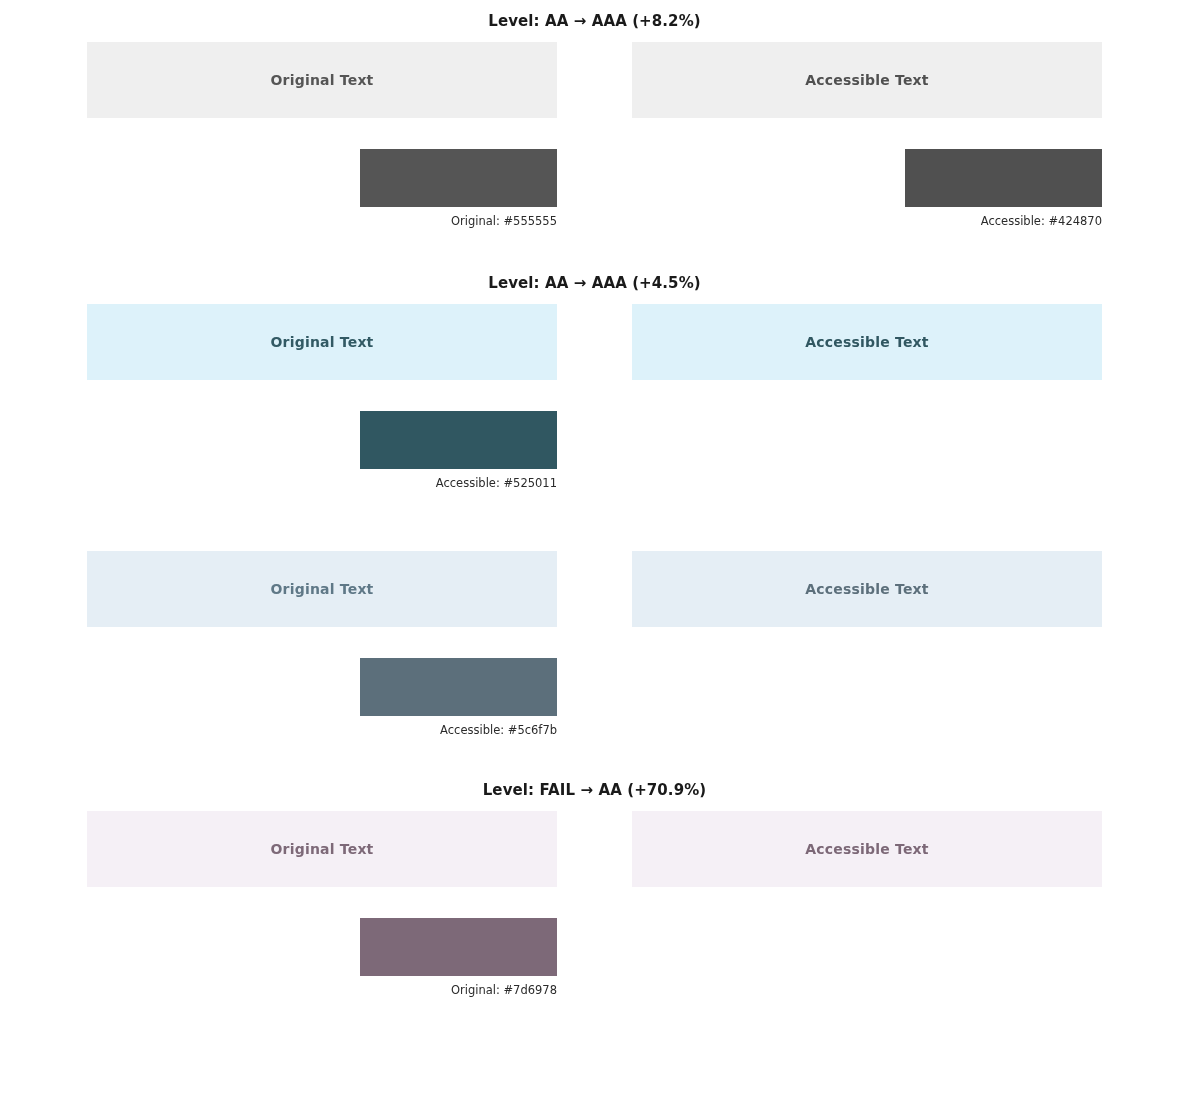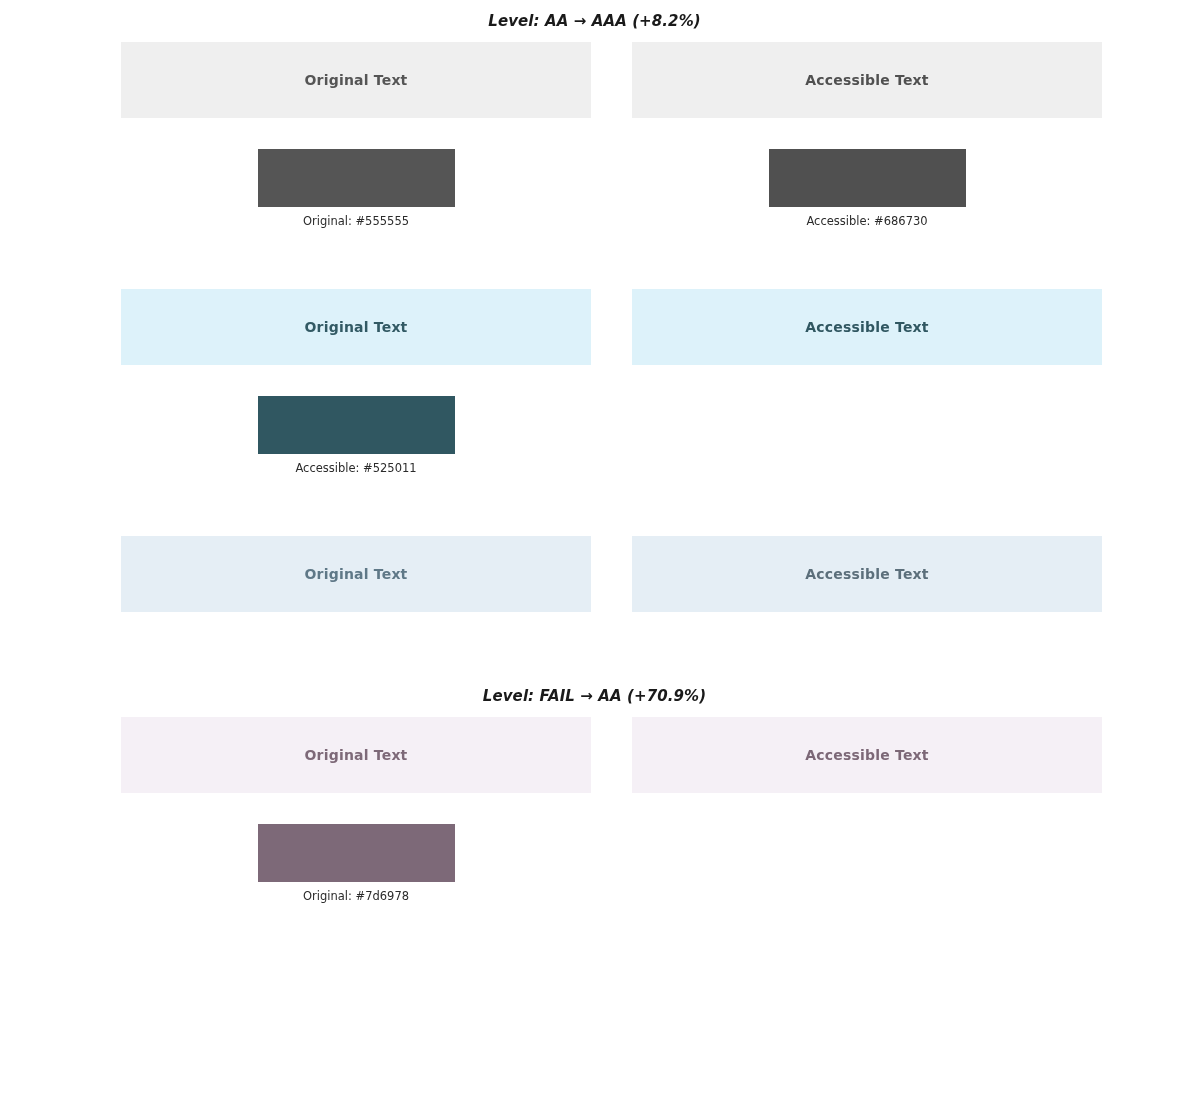--- a/index.html
+++ b/index.html
@@ -21,32 +21,30 @@
 
   
   .section {
     width: 1189px;
     padding: 0;
   }
 
   .level-heading {
     text-align: center;
     font-weight: bold;
-    font-style: italic;
     font-size: 15px;
     color: #1a1a1a;
     letter-spacing: 0.1px;
     line-height: 1;
   }
 
   .pair {
     display: flex;
     justify-content: space-between;
     padding: 0 87px;
-    margin-left: 34px;
   }
 
   .col {
     width: 470px;
     display: flex;
     flex-direction: column;
     align-items: center;
   }
 
   .preview {
@@ -59,21 +57,21 @@
 
   .preview-text {
     font-size: 14px;
     font-weight: bold;
     letter-spacing: 0.2px;
   }
 
   .swatch-wrap {
     display: flex;
     flex-direction: column;
-    align-items: center;
+    align-items: flex-end;
     width: 470px;
   }
 
   .swatch {
     width: 197px;
     height: 58px;
   }
 
   .swatch-label {
     margin-top: 8px;
@@ -111,27 +109,28 @@
     <div class="pair">
       <div class="col">
         <div class="swatch-wrap">
           <div class="swatch" style="background-color: rgb(85, 85, 85);"></div>
           <div class="swatch-label">Original: #555555</div>
         </div>
       </div>
       <div class="col">
         <div class="swatch-wrap">
           <div class="swatch" style="background-color: rgb(80, 80, 80);"></div>
-          <div class="swatch-label">Accessible: #686730</div>
+          <div class="swatch-label">Accessible: #424870</div>
         </div>
       </div>
     </div>
   </div>
 
   <div class="section" style="padding-top:47px;">
+    <div class="level-heading">Level: AA → AAA (+4.5%)</div>
     <div class="s-head-gap"></div>
     <div class="pair">
       <div class="col">
         <div class="preview" style="background-color: rgb(221, 242, 250);">
           <span class="preview-text" style="color: rgb(50, 90, 100);">Original Text</span>
         </div>
       </div>
       <div class="col">
         <div class="preview" style="background-color: rgb(221, 242, 250);">
           <span class="preview-text" style="color: rgb(48, 87, 97);">Accessible Text</span>
@@ -158,20 +157,26 @@
         </div>
       </div>
       <div class="col">
         <div class="preview" style="background-color: rgb(229, 238, 245);">
           <span class="preview-text" style="color: rgb(92, 111, 123);">Accessible Text</span>
         </div>
       </div>
     </div>
     <div class="s-mid-gap"></div>
     <div class="pair">
+      <div class="col">
+        <div class="swatch-wrap">
+          <div class="swatch" style="background-color: rgb(92, 111, 123);"></div>
+          <div class="swatch-label">Accessible: #5c6f7b</div>
+        </div>
+      </div>
     </div>
   </div>
 
   <div class="section" style="padding-top:46px;">
     <div class="level-heading">Level: FAIL → AA (+70.9%)</div>
     <div class="s-head-gap"></div>
     <div class="pair">
       <div class="col">
         <div class="preview" style="background-color: rgb(245, 240, 246);">
           <span class="preview-text" style="color: rgb(125, 105, 120);">Original Text</span>

